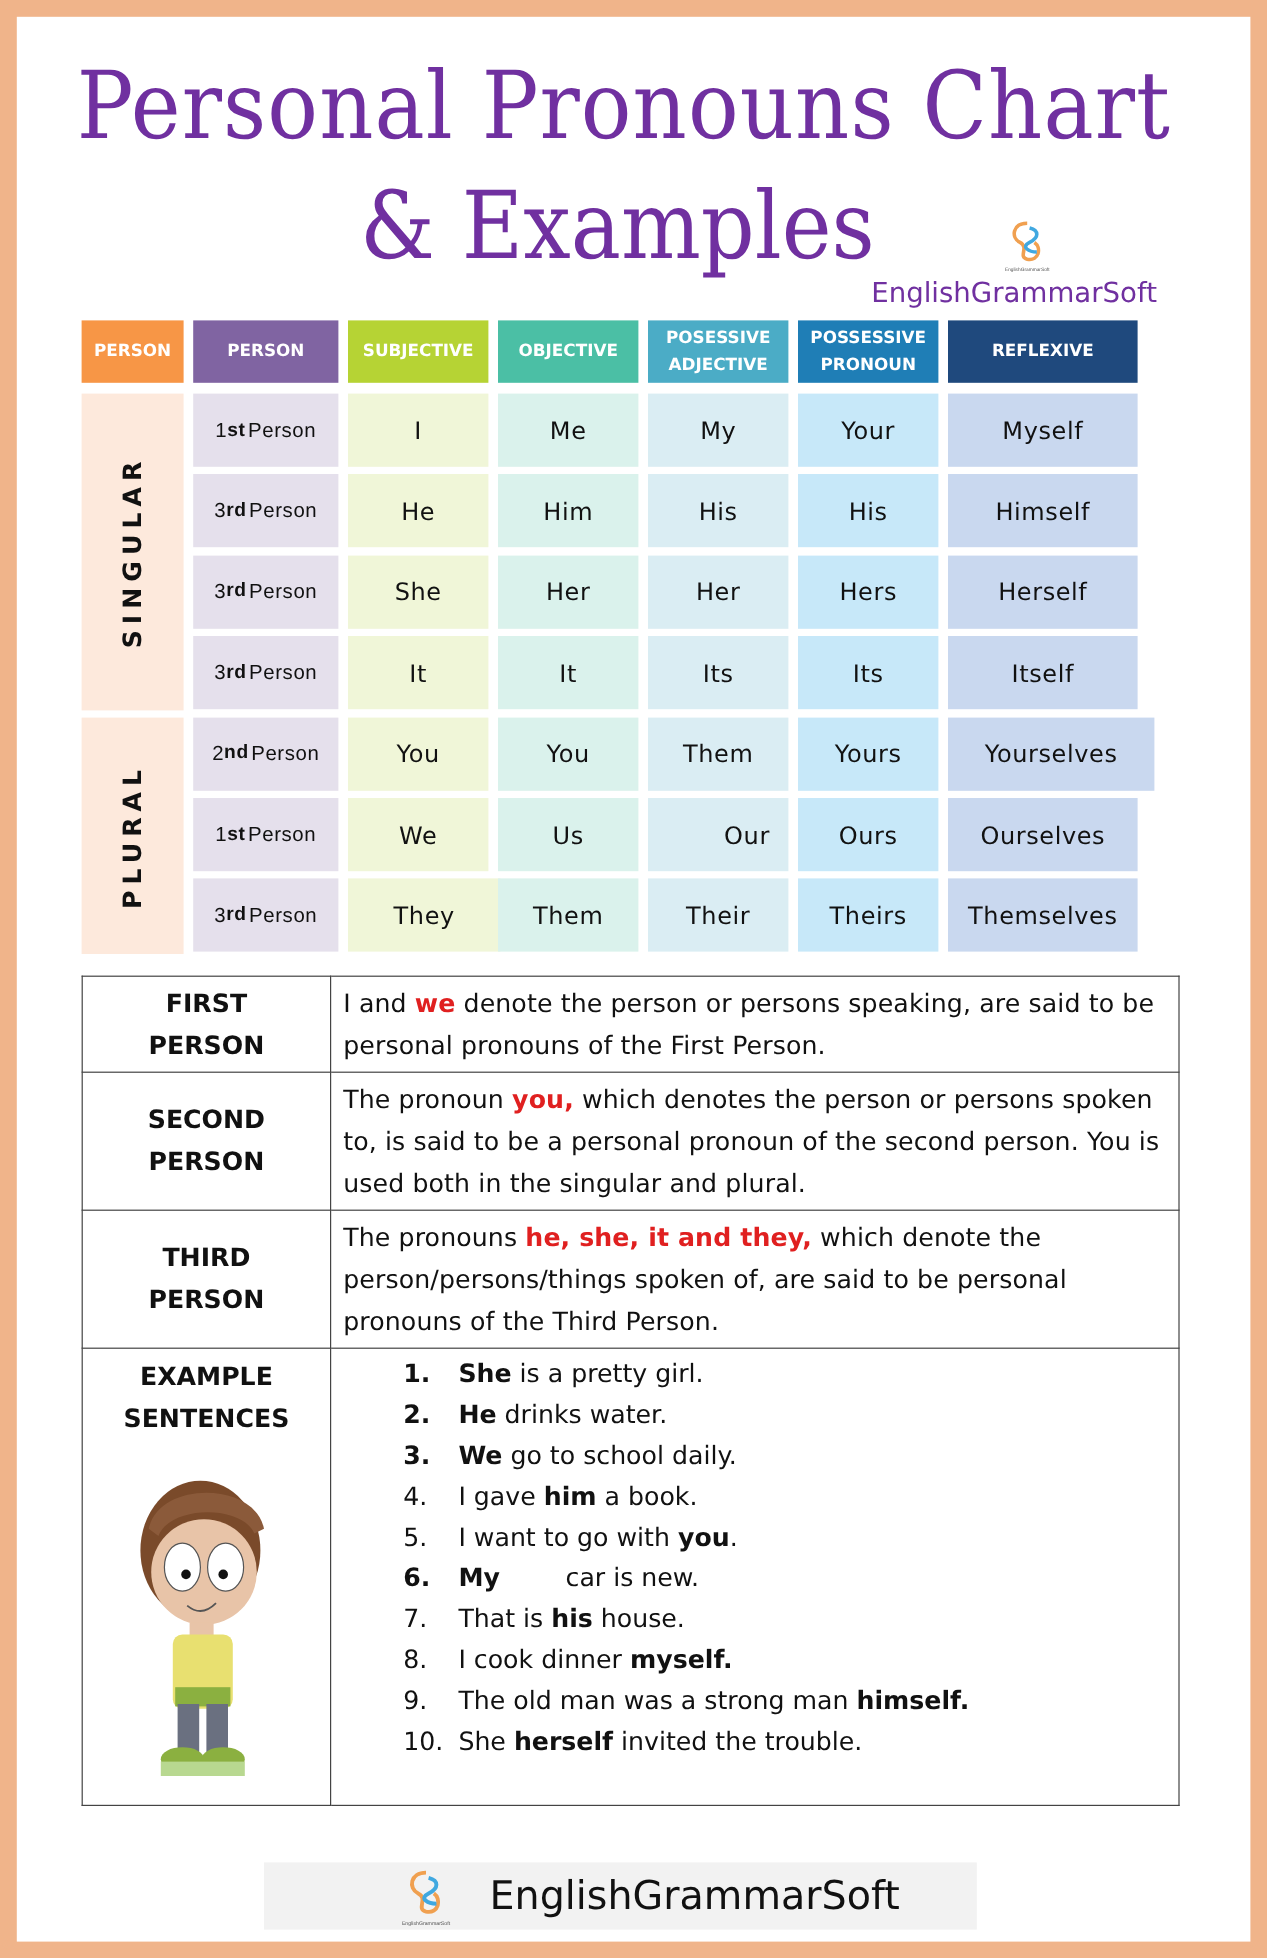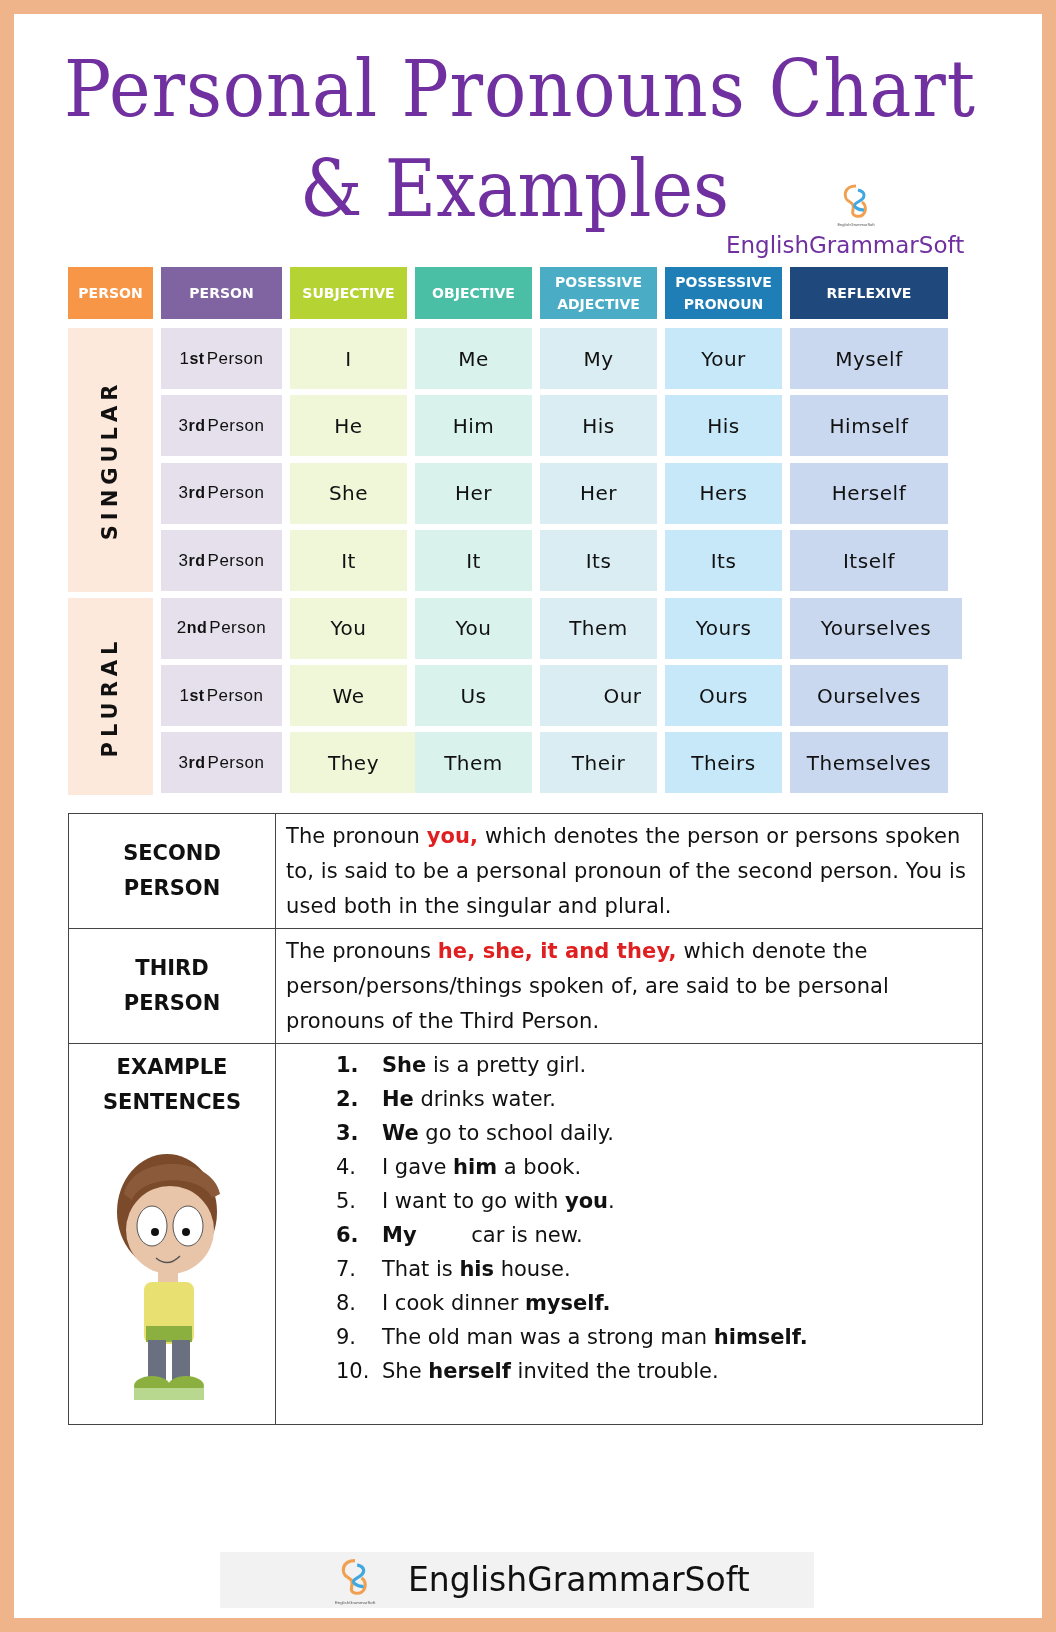--- a/index.html
+++ b/index.html
@@ -149,20 +149,27 @@
         <div class="cell" style="left: 222px; top: 465.4px; width: 127px; background: rgb(240, 246, 216);">They</div>
         <div class="cell" style="left: 347px; top: 465.4px; width: 117px; background: rgb(218, 242, 236);">Them</div>
         <div class="cell" style="left: 472px; top: 465.4px; width: 117px; background: rgb(218, 237, 243);">Their</div>
         <div class="cell" style="left: 597px; top: 465.4px; width: 117px; background: rgb(199, 232, 249);">Theirs</div>
         <div class="cell" style="left: 722px; top: 465.4px; width: 158px; background: rgb(201, 216, 239);">Themselves</div>
       </div>
   </div>
 
   <table class="info">
     <tbody>
+        <tr>
+      <td class="lab" style="height:80px">
+            <div>FIRST</div>
+            <div>PERSON</div>
+          </td>
+      <td class="desc"><span>I and </span><span class="red">we</span><span> denote the person or persons speaking, are said to be personal pronouns of the First Person.</span></td>
+    </tr>
     <tr>
       <td class="lab" style="height:115px">
             <div>SECOND</div>
             <div>PERSON</div>
           </td>
       <td class="desc"><span>The pronoun </span><span class="red">you,</span><span> which denotes the person or persons spoken to, is said to be a personal pronoun of the second person. You is used both in the singular and plural.</span></td>
     </tr>
     <tr>
       <td class="lab" style="height:115px">
             <div>THIRD</div>

